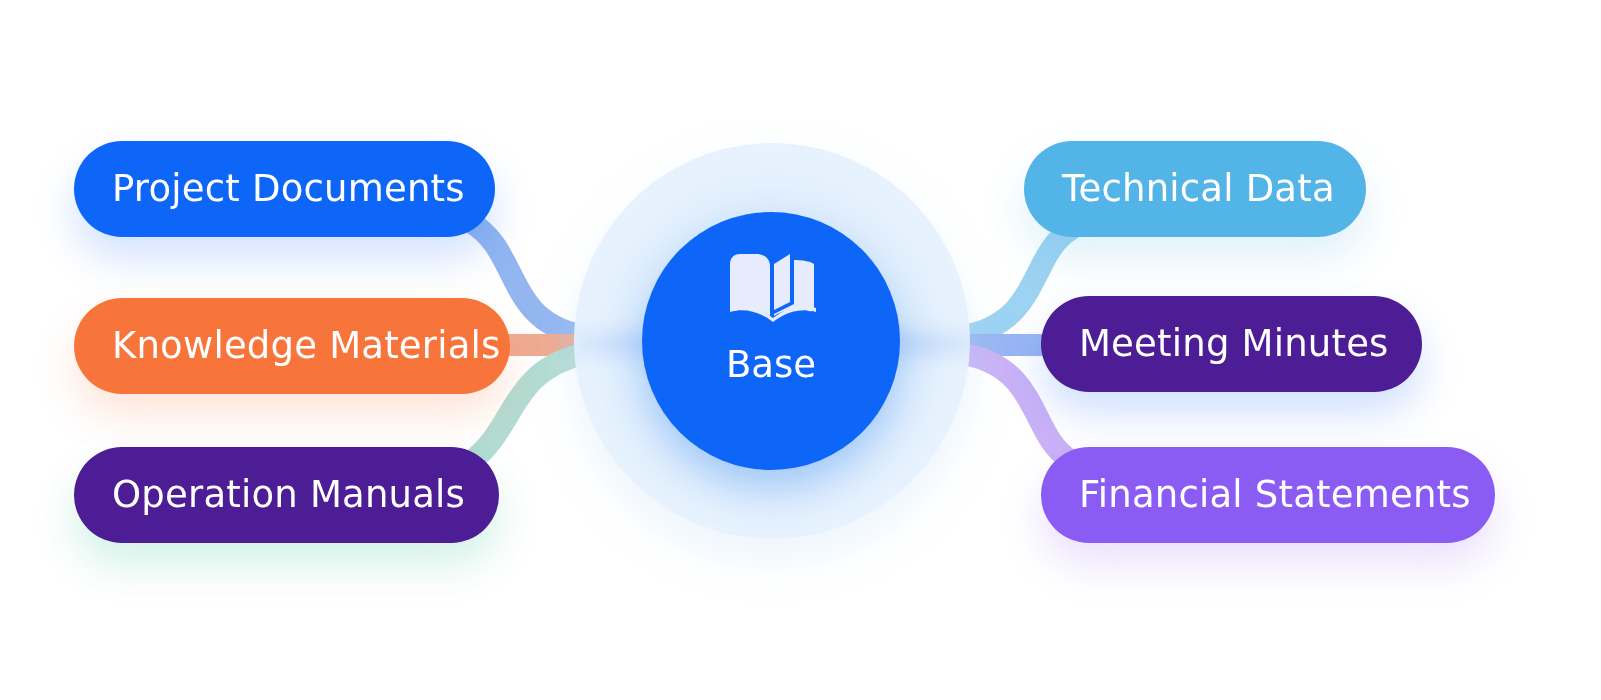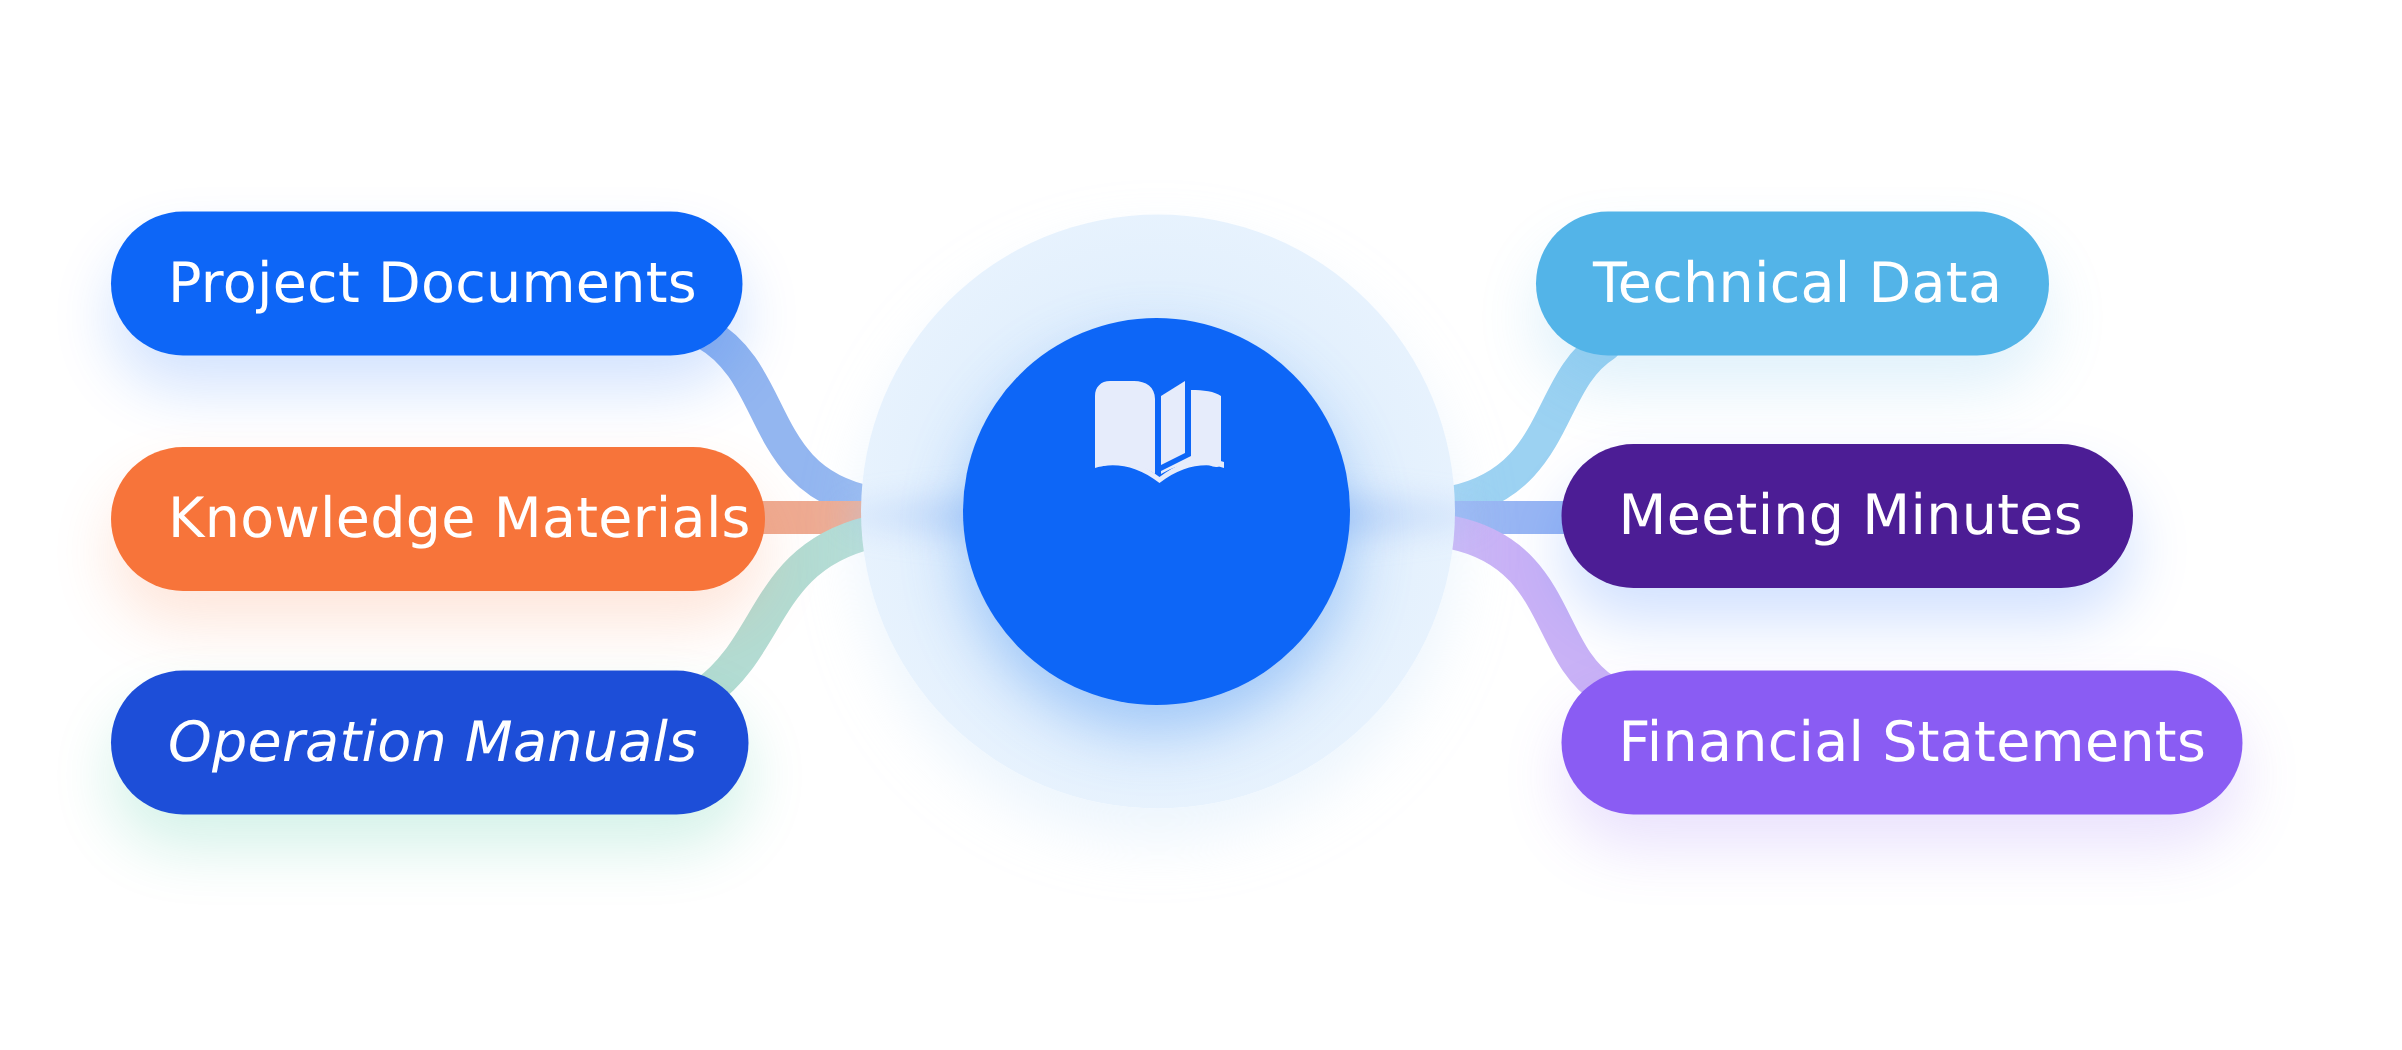--- a/index.html
+++ b/index.html
@@ -48,30 +48,31 @@
 <div class="glow-band"></div>
 
 <div class="hub" style="background: rgb(13, 102, 247);">
   <svg class="book" viewBox="0 0 90 74">
     <path d="M2,14 C2,8 6,4 12,4 L28,4 C36,4 42,8 42,16 L42,66 C34,60 22,58 10,60 C6,61 2,62 2,58 Z" fill="#e6ecfb"></path>
     <path d="M46,14 L62,4 L62,52 L46,60 Z" fill="#e6ecfb"></path>
     <path d="M66,10 C74,10 82,11 86,14 L86,58 C86,62 82,62 78,60 C68,57 56,60 46,66 L46,64 L66,54 Z" fill="#e6ecfb"></path>
     <path d="M2,58 C14,54 30,56 45,68 C60,56 76,54 88,58 L88,62 C76,58 60,60 45,72 C30,60 14,58 2,62 Z" fill="#e6ecfb"></path>
   </svg>
   <div class="title">
+    <div>Base</div>
   </div>
 </div>
 
 <div class="node" id="n-l0" style="left: 74px; top: 141px; width: 421px; background: rgb(13, 102, 247); box-shadow: rgba(13, 102, 247, 0.18) 0px 22px 40px;">
   <span>Project Documents</span>
 </div>
 <div class="node" id="n-l1" style="left: 74px; top: 298px; width: 436px; background: rgb(247, 116, 58); box-shadow: rgba(247, 116, 58, 0.18) 0px 22px 40px;">
   <span>Knowledge Materials</span>
 </div>
-<div class="node" id="n-l2" style="left: 74px; top: 447px; width: 425px; background: #1d4ed8; box-shadow: rgba(18, 185, 133, 0.18) 0px 22px 40px; font-style: italic;">
+<div class="node" id="n-l2" style="left: 74px; top: 447px; width: 425px; background: #4c1d95; box-shadow: rgba(18, 185, 133, 0.18) 0px 22px 40px;">
   <span>Operation Manuals</span>
 </div>
 <div class="node" id="n-r0" style="left: 1024px; top: 141px; width: 342px; background: rgb(83, 180, 232); box-shadow: rgba(83, 180, 232, 0.18) 0px 22px 40px;">
   <span>Technical Data</span>
 </div>
 <div class="node" id="n-r1" style="left: 1041px; top: 296px; width: 381px; background: #4c1d95; box-shadow: rgba(5, 88, 254, 0.18) 0px 22px 40px;">
   <span>Meeting Minutes</span>
 </div>
 <div class="node" id="n-r2" style="left: 1041px; top: 447px; width: 454px; background: rgb(138, 92, 243); box-shadow: rgba(138, 92, 243, 0.18) 0px 22px 40px; text-align: right;">
   <span>Financial Statements</span>

